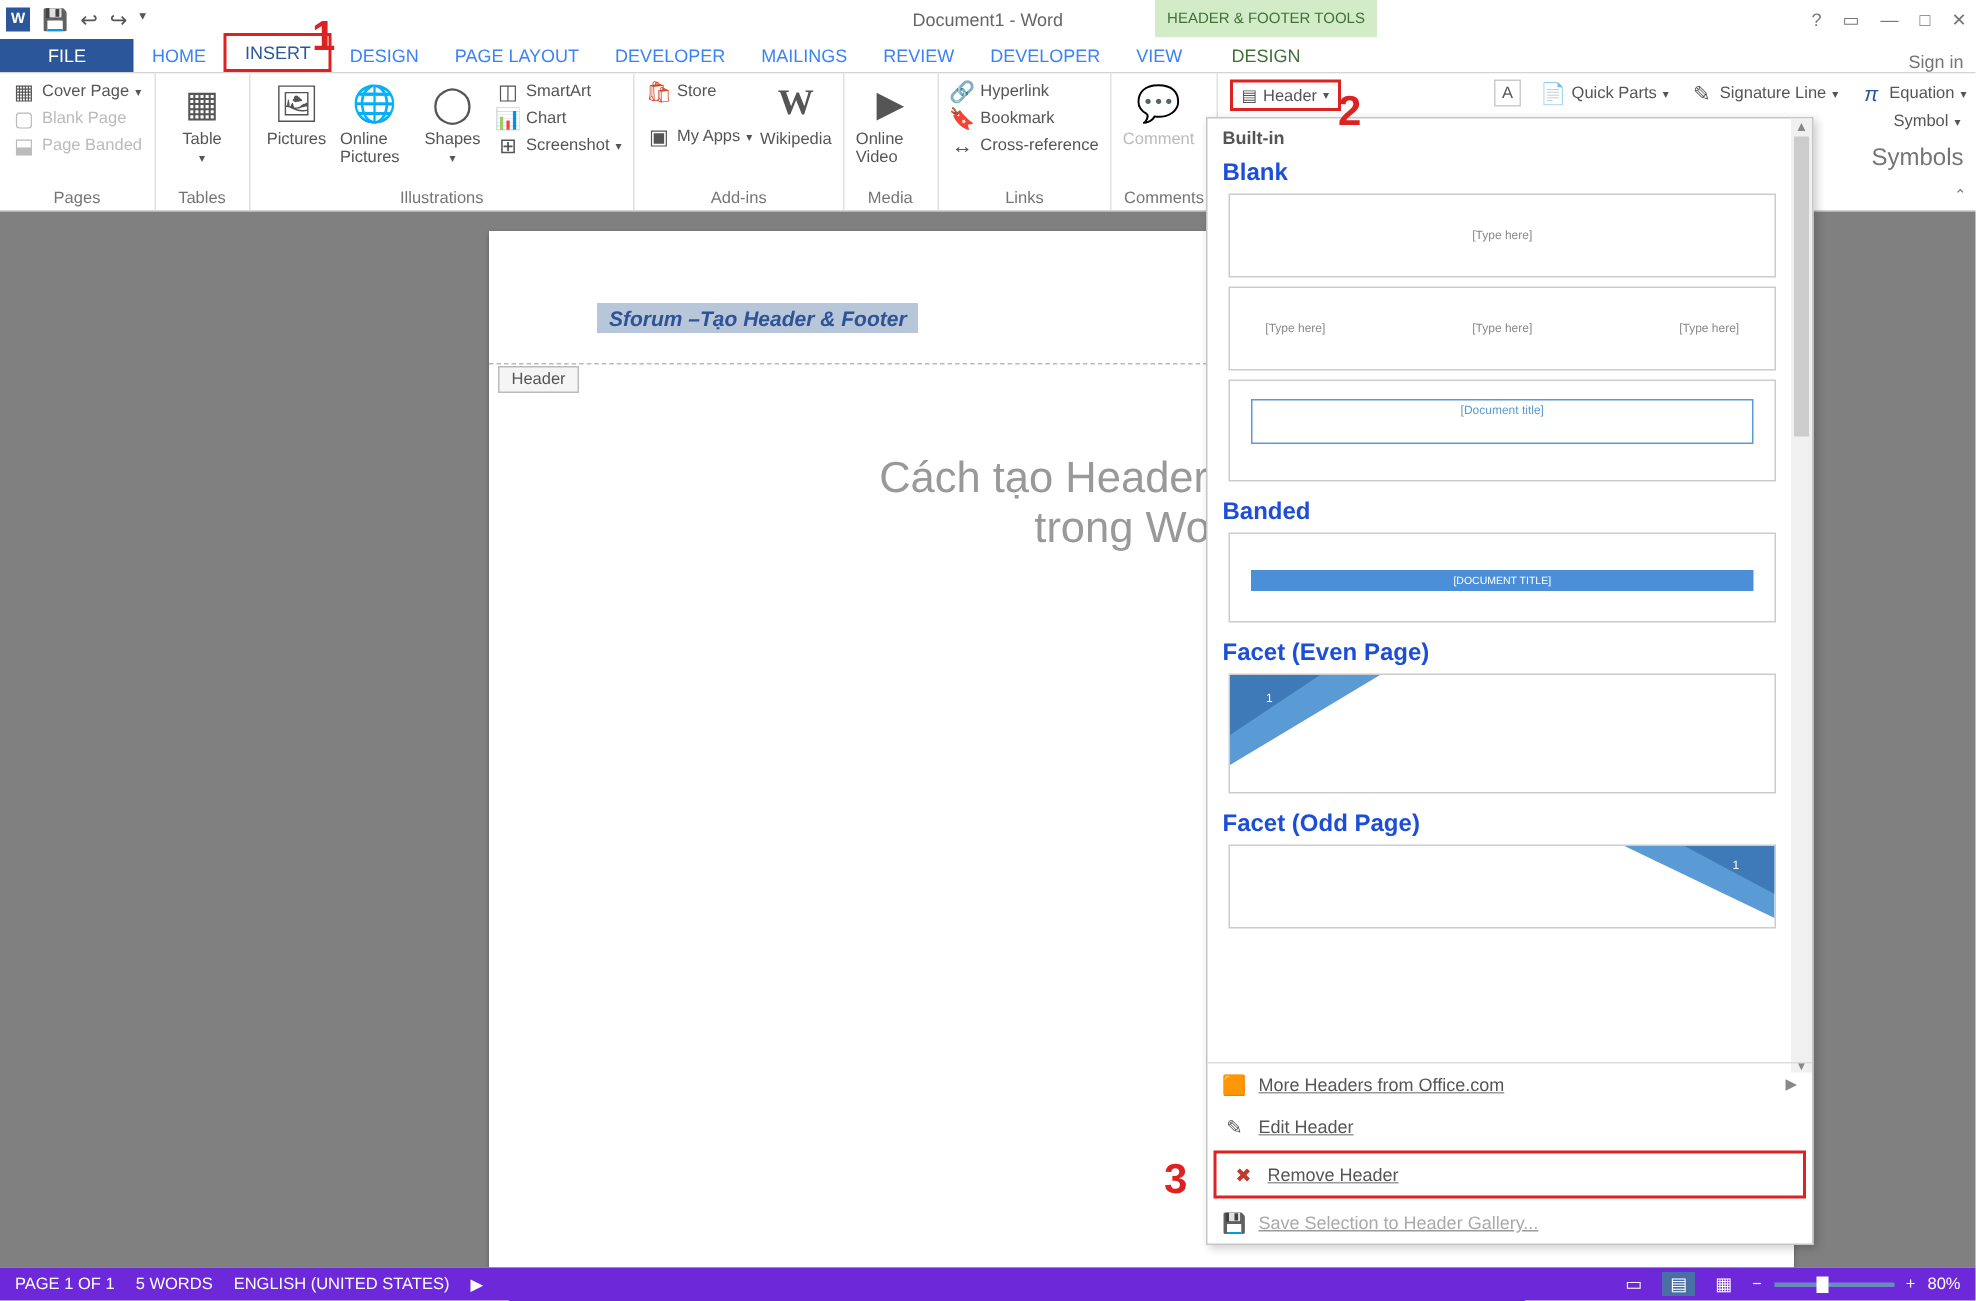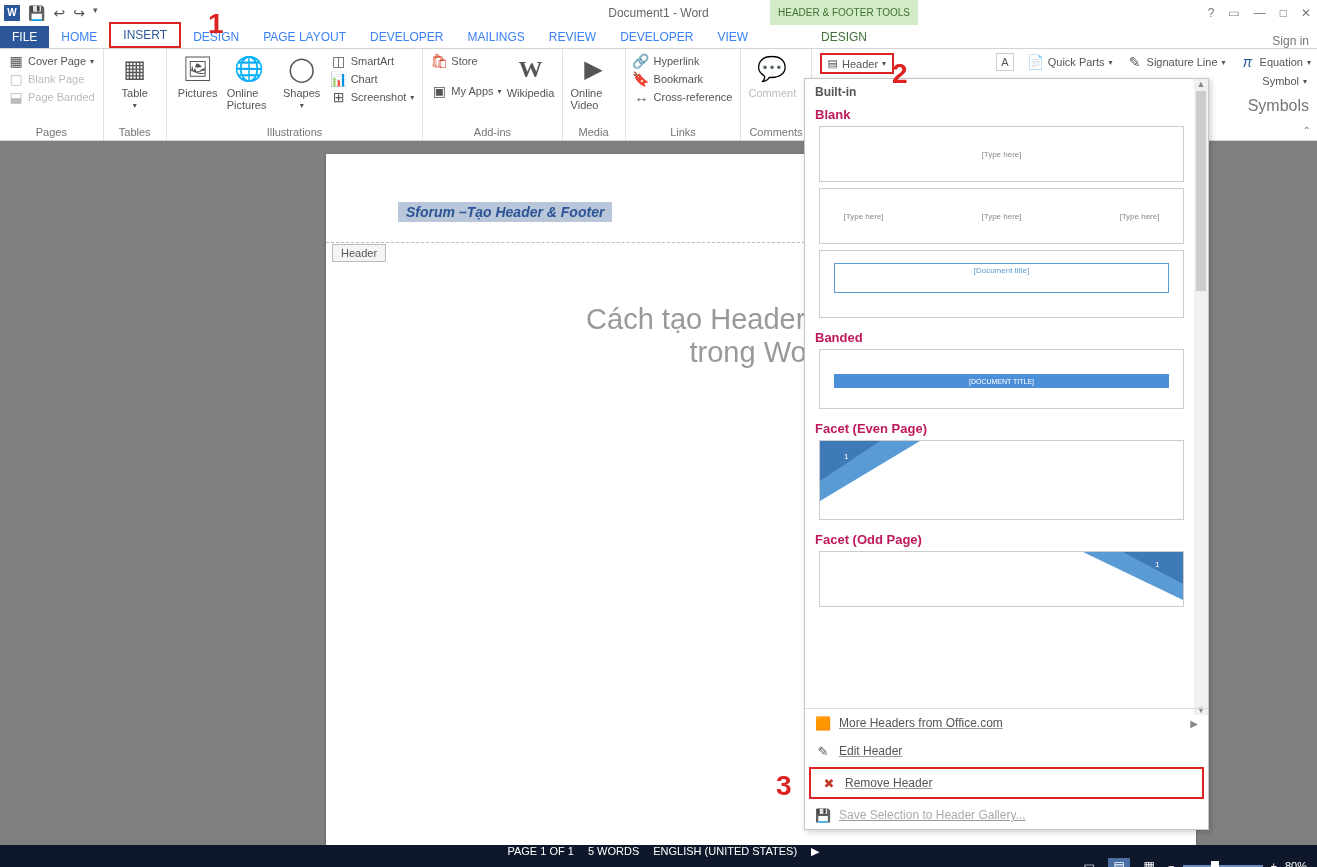--- a/index.html
+++ b/index.html
@@ -12,21 +12,21 @@
 .qat { display:flex; gap:8px; margin-left:6px; }
 .qat span { font-size:14px; color:#555; cursor:pointer; }
 .title-center { position:absolute; left:50%; transform:translateX(-50%); font-size:12px; color:#666; }
 .contextual-tab { position:absolute; left:770px; top:0; width:148px; height:25px; background:#d2ecc8; display:flex; align-items:center; justify-content:center; font-size:10px; color:#427037; }
 .win-controls { position:absolute; right:6px; display:flex; gap:14px; font-size:12px; color:#777; }
 .win-controls span { cursor:pointer; }
 
 
 .tabs { height:24px; background:#fff; display:flex; align-items:flex-end; position:relative; border-bottom:1px solid #d4d4d4; }
 .tab { padding:4px 12px; font-size:12px; color:#3b82f6; cursor:pointer; }
-.tab.file { background:#2b579a; color:#fff; padding:4px 12px; }
+.tab.file { background:#2b579a; color:#fff; padding:4px 32px; }
 .tab.insert { border:2px solid #d22; color:#2b579a; position:relative; }
 .tab.design2 { position:absolute; left:770px; width:148px; text-align:center; color:#427037; }
 .sign-in { position:absolute; right:8px; font-size:12px; color:#757575; }
 
 
 .ribbon { height:92px; background:#fff; border-bottom:1px solid #d4d4d4; display:flex; position:relative; }
 .group { border-right:1px solid #e1e1e1; padding:4px 8px 0 8px; display:flex; flex-direction:column; height:100%; }
 .group-label { text-align:center; font-size:11px; color:#757575; margin-top:auto; padding-bottom:2px; }
 .group-body { display:flex; gap:6px; flex:1; }
 .vstack { display:flex; flex-direction:column; gap:2px; }
@@ -46,21 +46,21 @@
 .header-edit { position:absolute; top:48px; left:72px; background:#b7c6d8; color:#2e5496; font-style:italic; font-size:14px; font-weight:bold; padding:2px 8px; }
 .header-divider { position:absolute; top:88px; left:0; right:0; border-top:1px dashed #bbb; }
 .header-tag { position:absolute; top:90px; left:6px; border:1px solid #bbb; background:#f5f5f5; font-size:11px; padding:2px 8px; color:#555; }
 .doc-title { position:absolute; top:149px; left:0; right:0; text-align:center; font-family:"Times New Roman",serif; font-size:29px; color:#999; }
 .doc-sub { position:absolute; top:300px; left:0; right:0; text-align:center; font-family:"Times New Roman",serif; font-size:29px; color:#f08a8a; }
 
 
 .gallery { position:absolute; top:78px; left:804px; width:405px; height:752px; background:#fff; border:1px solid #c6c6c6; box-shadow:2px 2px 6px rgba(0,0,0,.2); }
 .gallery-header { font-weight:bold; font-size:12px; padding:6px 10px 2px; color:#555; }
 .gallery-scroll { position:absolute; top:22px; left:0; right:14px; bottom:114px; overflow:hidden; }
-.gitem-label { font-size:13px; font-weight:bold; color:#be185d; padding:6px 10px 4px; }
+.gitem-label { font-size:16px; font-weight:bold; color:#1d4ed8; padding:6px 10px 4px; }
 .gitem-preview { margin:0 10px 6px 14px; border:1px solid #ccc; background:#fff; position:relative; }
 .blank-prev { height:56px; }
 .blank-prev .typ { position:absolute; left:50%; top:50%; transform:translate(-50%,-50%); font-size:8px; color:#888; }
 .threec-prev { height:56px; }
 .threec-prev .t1 { position:absolute; left:12%; top:50%; transform:translate(-50%,-50%); font-size:8px; color:#888; }
 .threec-prev .t2 { position:absolute; left:50%; top:50%; transform:translate(-50%,-50%); font-size:8px; color:#888; }
 .threec-prev .t3 { position:absolute; left:88%; top:50%; transform:translate(-50%,-50%); font-size:8px; color:#888; }
 .austin-prev { height:68px; }
 .austin-prev .box { position:absolute; top:12px; left:14px; right:14px; bottom:24px; border:1px solid #5b9bd5; display:flex; align-items:flex-start; justify-content:center; padding-top:2px; font-size:8px; color:#5b9bd5; }
 .banded-prev { height:60px; }
@@ -79,21 +79,21 @@
 .gmenu-item .gic { width:16px; height:16px; display:inline-flex; align-items:center; justify-content:center; font-size:13px; }
 .gmenu-item .lbl { text-decoration:underline; text-decoration-color:#999; }
 .gmenu-item .arr { margin-left:auto; font-size:10px; color:#888; }
 .gmenu-item.disabled { color:#aaa; }
 .gmenu-item.highlight { border:2px solid #d22; margin:2px 4px; }
 
 
 .annot { position:absolute; color:#d22; font-size:28px; font-weight:bold; font-family:Arial,sans-serif; }
 
 
-.status-bar { position:absolute; bottom:0; left:0; right:0; height:22px; background:#0f172a; color:#fff; display:flex; align-items:center; font-size:11px;flex-direction:column; }
+.status-bar { position:absolute; bottom:0; left:0; right:0; height:22px; background:#6d28d9; color:#fff; display:flex; align-items:center; font-size:11px; }
 .status-left { display:flex; gap:14px; padding-left:10px; }
 .status-right { margin-left:auto; display:flex; align-items:center; gap:8px; padding-right:10px; }
 .zoom-track { width:80px; height:3px; background:#6a8bbf; position:relative; }
 .zoom-track .zt { position:absolute; left:28px; top:-4px; width:8px; height:11px; background:#fff; }
 .view-btn { width:22px; height:16px; display:flex; align-items:center; justify-content:center; font-size:12px; cursor:pointer; }
 </style>
 </head>
 <body>
 
 <div class="title-bar">

